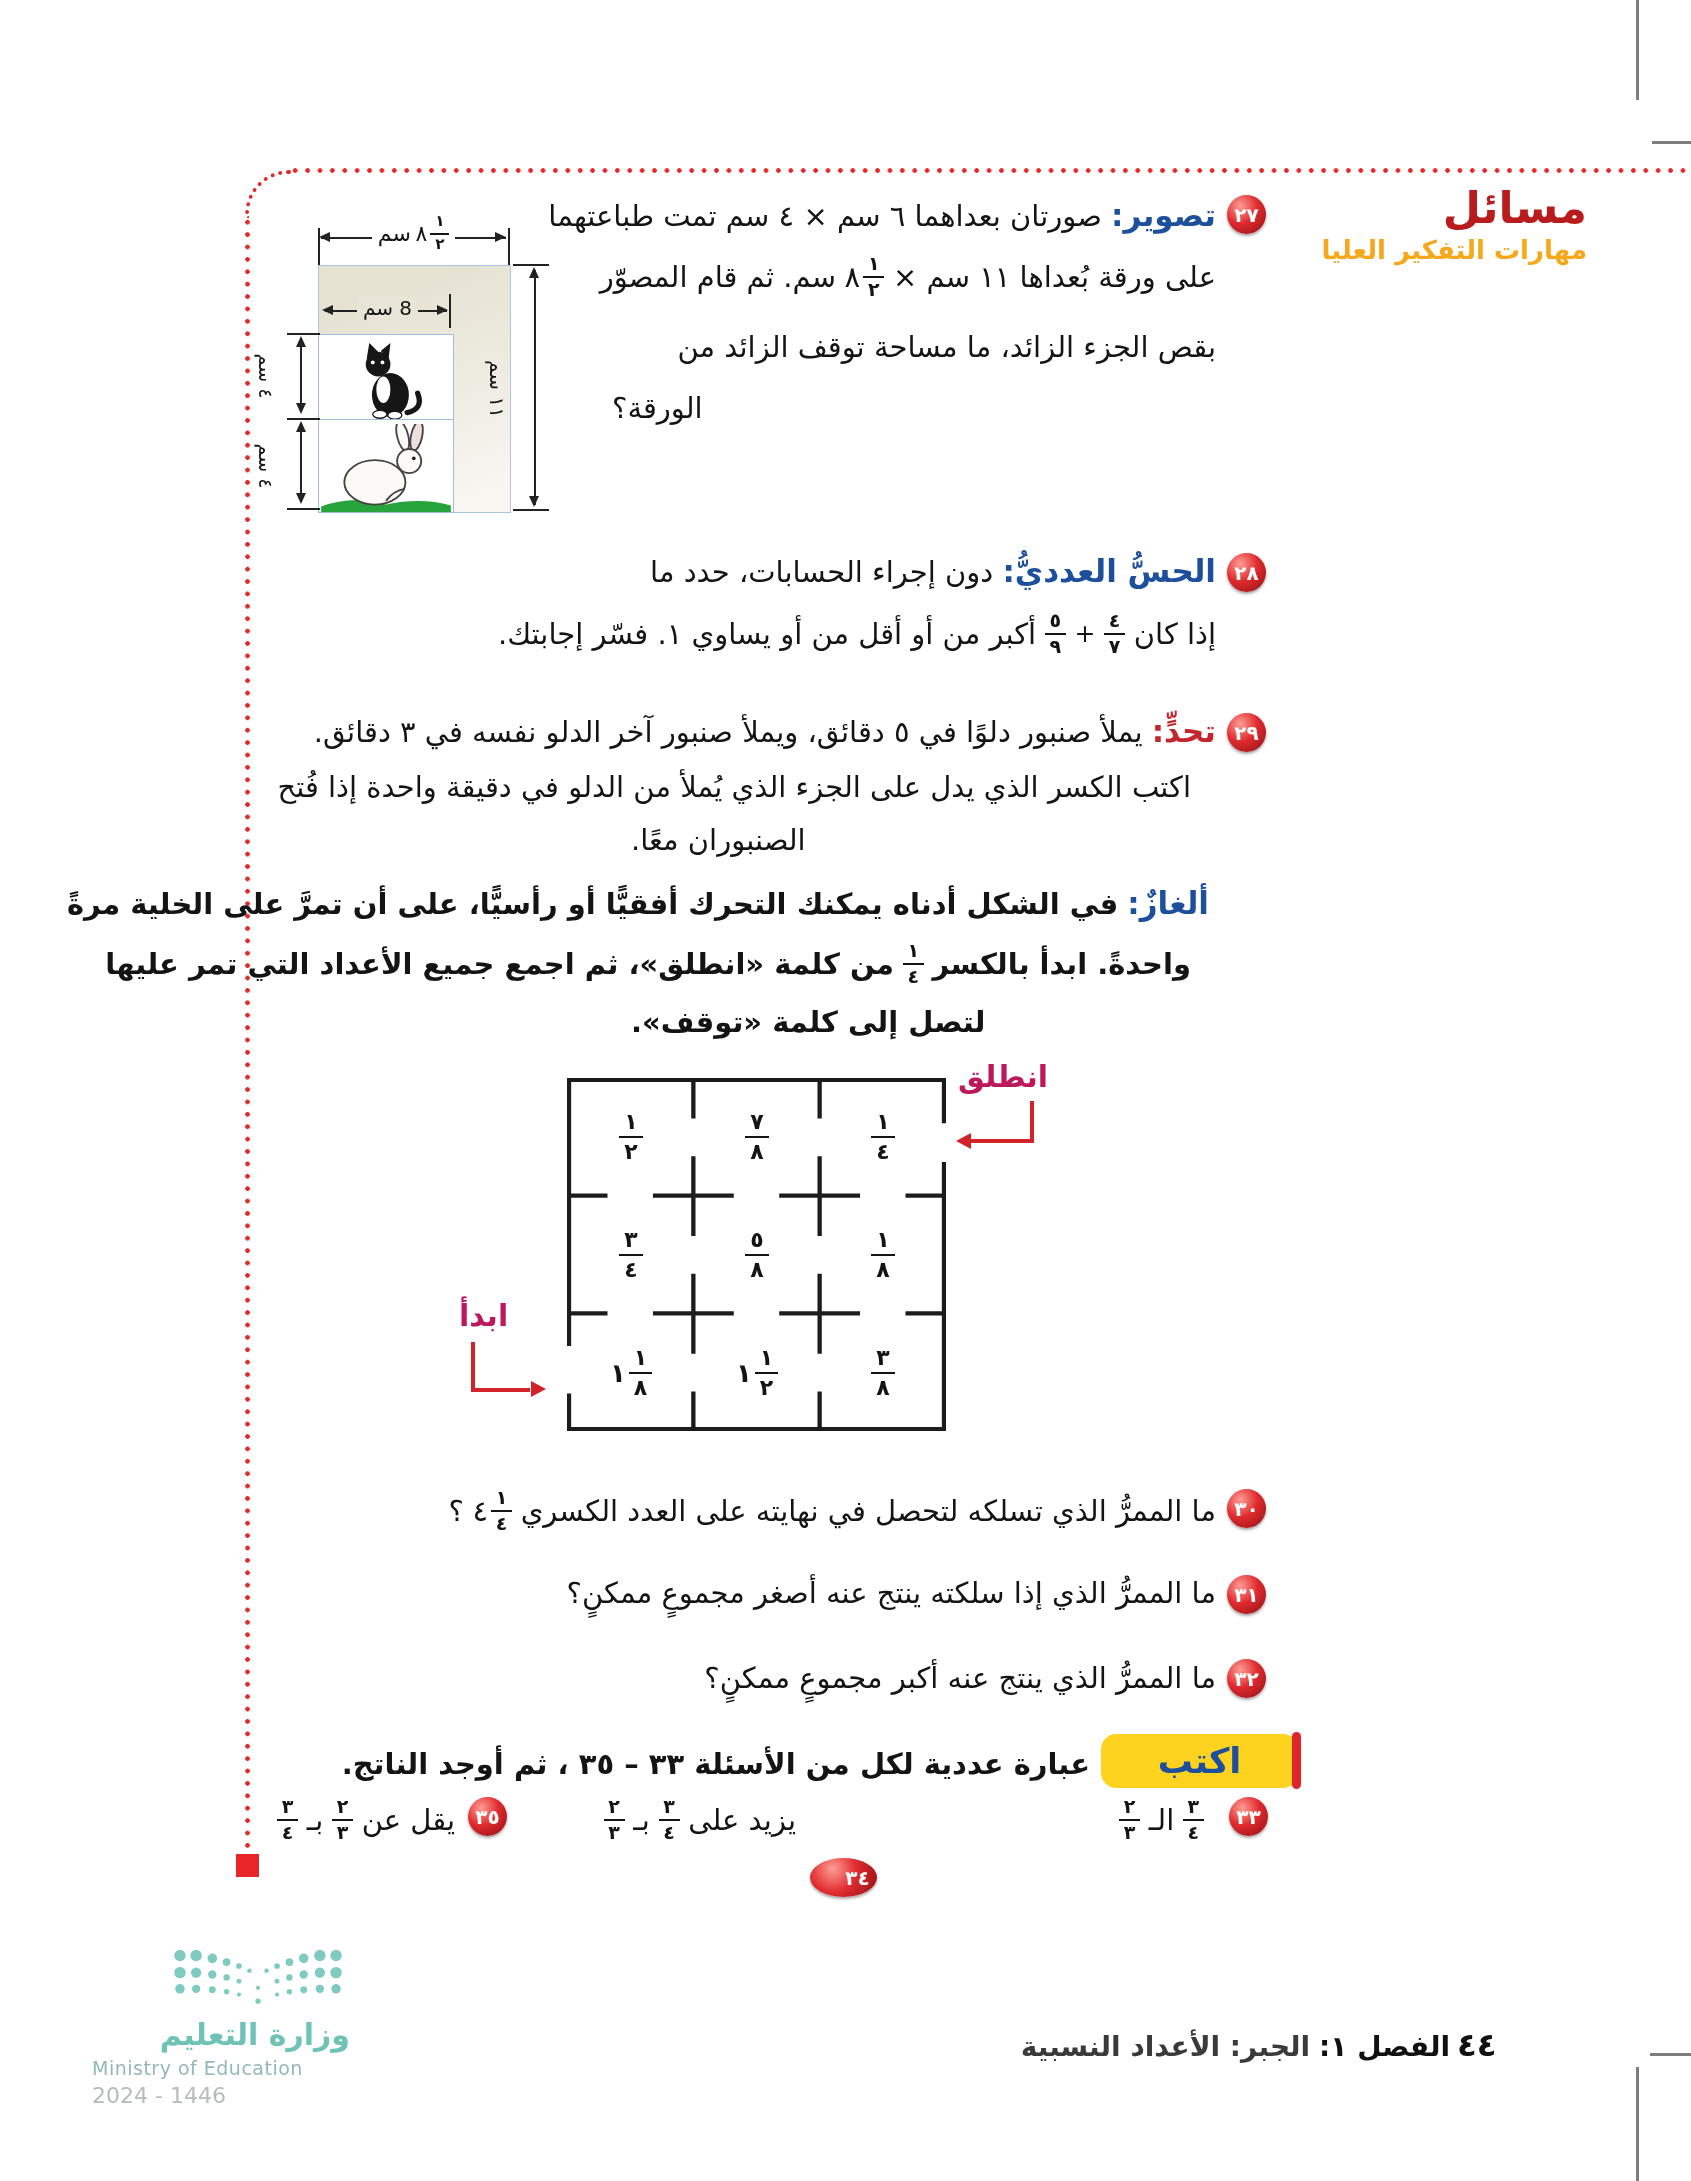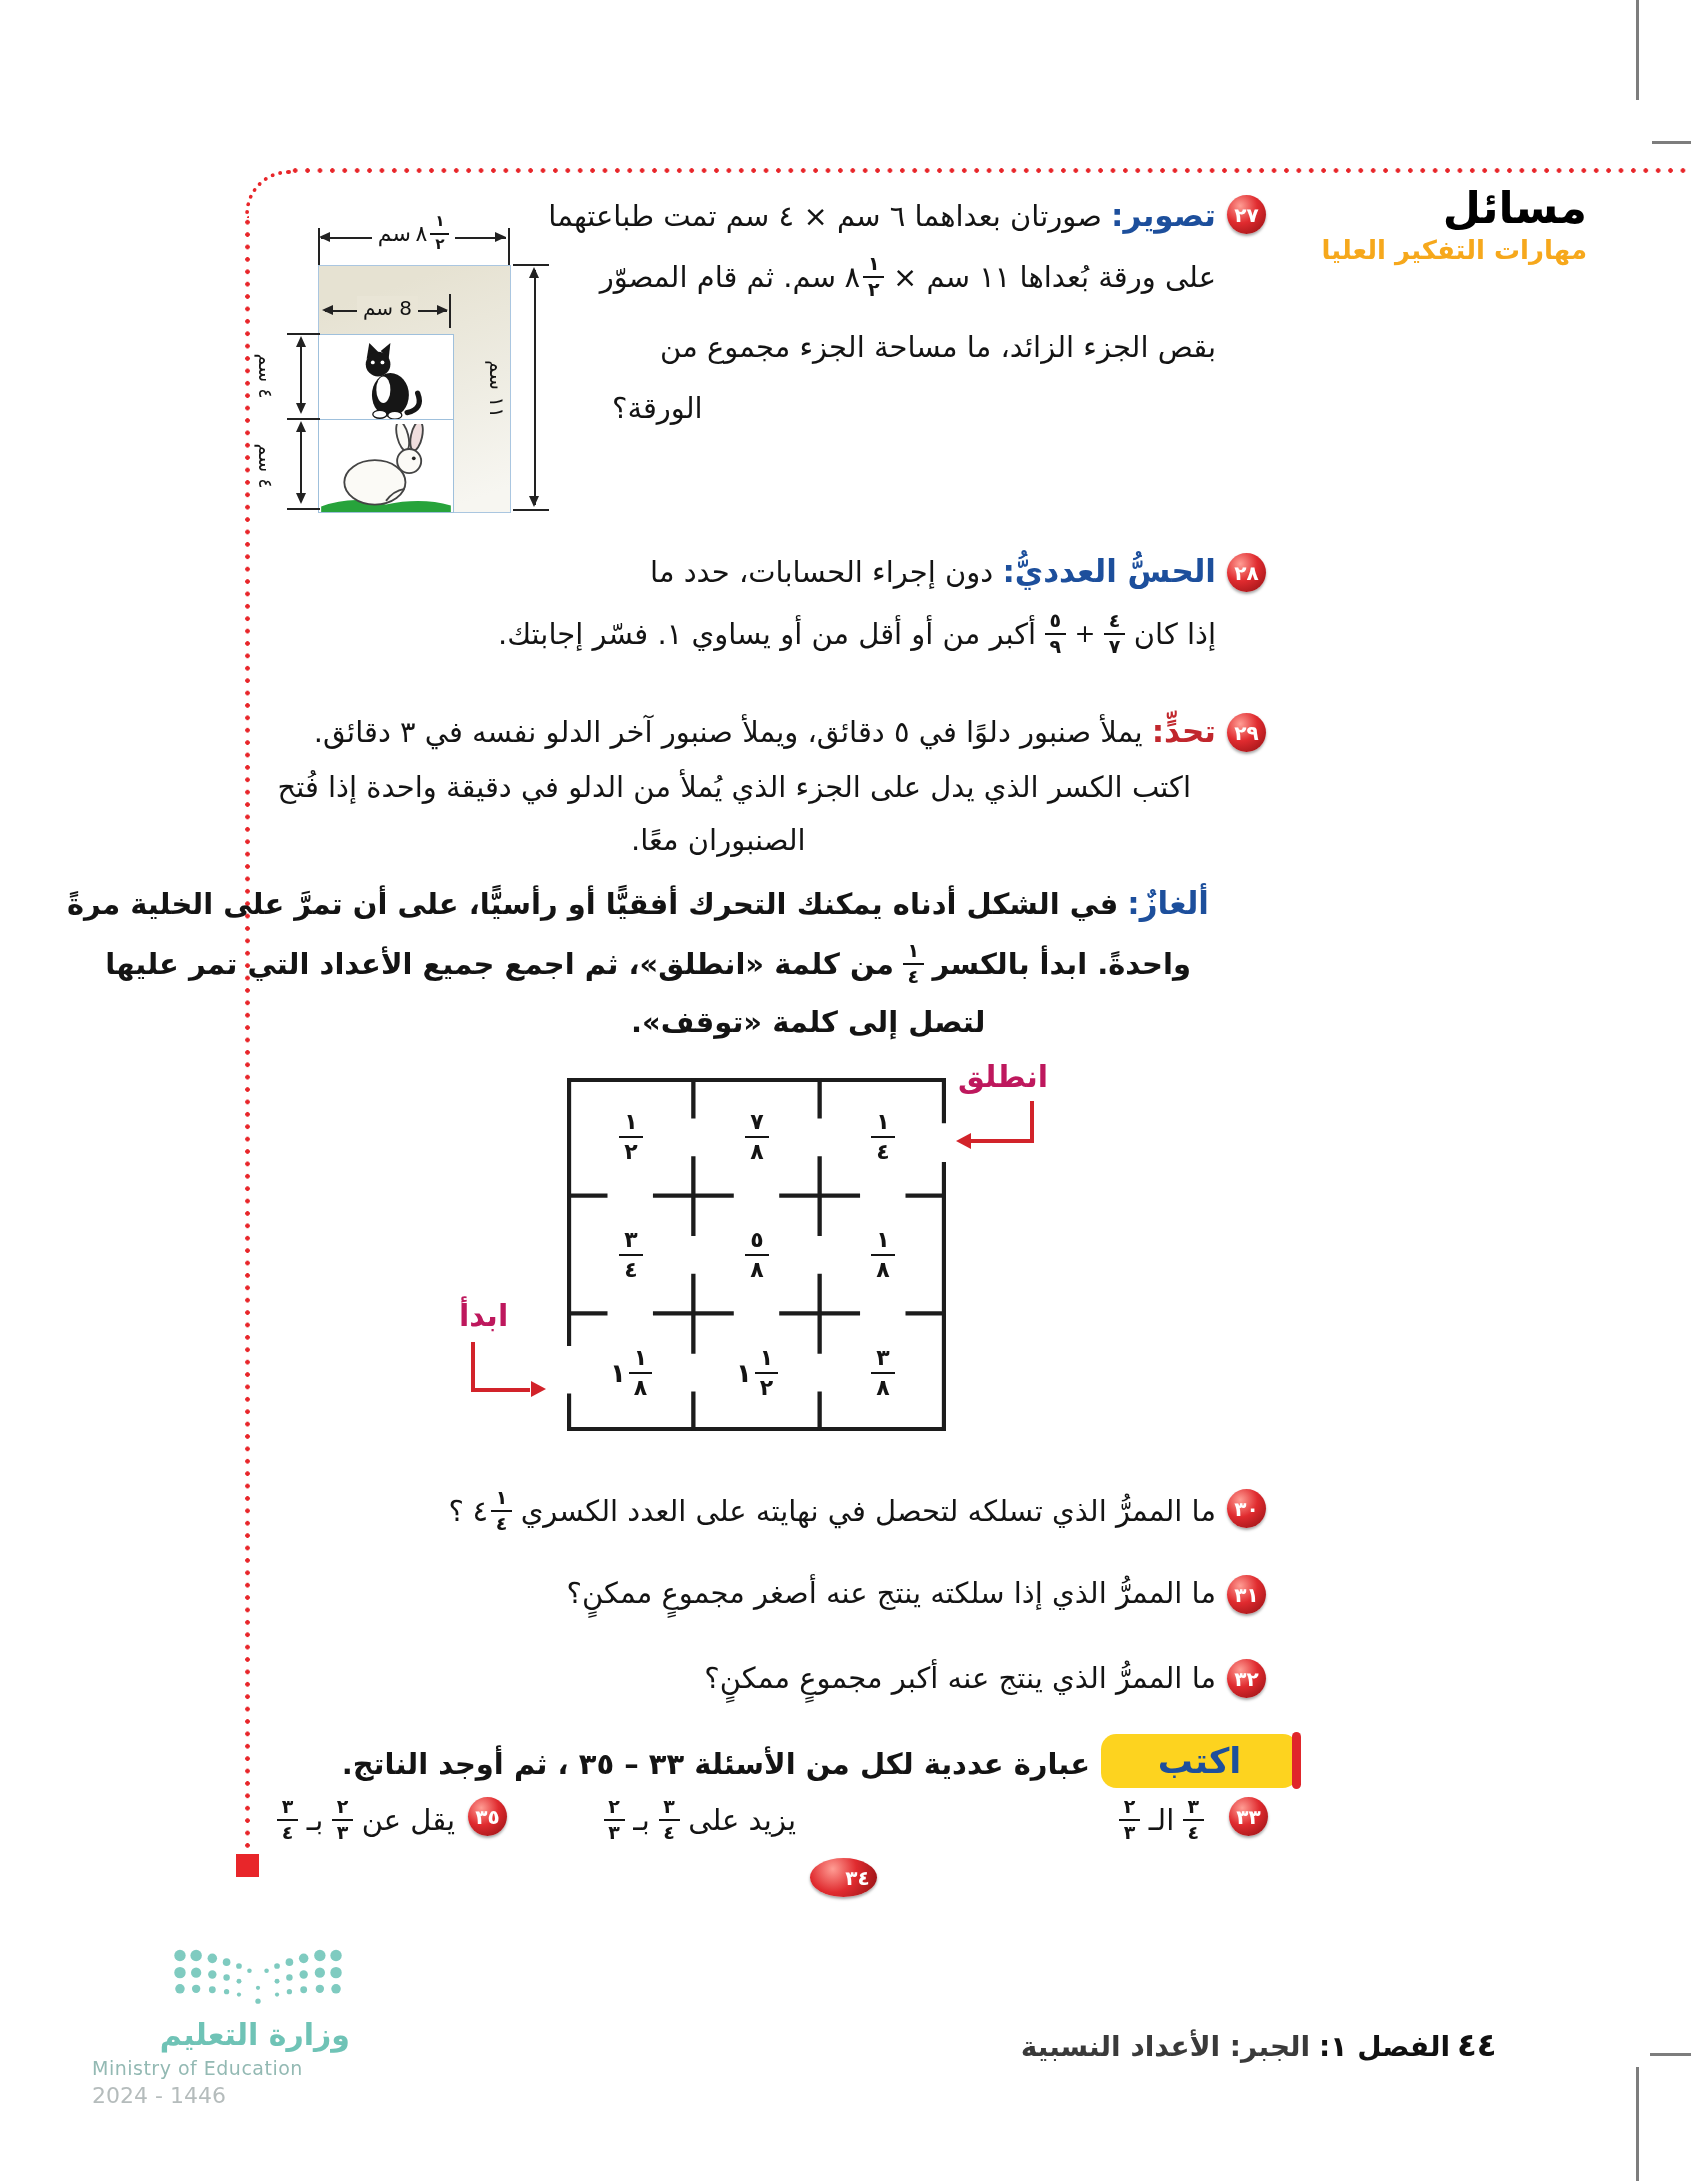--- a/index.html
+++ b/index.html
@@ -49,21 +49,21 @@
   <div class="abs crop" style="left:1652px;top:141px;width:40px;height:2.9px;"></div>
   <div class="abs crop" style="left:1650px;top:2053px;width:42px;height:2.9px;"></div>
   <div class="abs crop" style="left:1636px;top:2067px;width:2.9px;height:115px;"></div>
 
   <div class="abs dot-h" style="left:289px;top:168px;width:1403px;"></div>
   <div class="abs" style="left:245px;top:170px;width:44px;height:44px;border-left:4.8px dotted #e8262a;border-top:4.8px dotted #e8262a;border-top-left-radius:44px;"></div>
   <div class="abs dot-v" style="left:245px;top:216px;height:1638px;"></div>
   <div class="abs" style="left:236px;top:1854px;width:23px;height:23px;background:#e8262a;"></div>
 
   <div class="abs" style="right:105px;top:182px;text-align:right;">
-    <div style="color:#000000;font-weight:700;font-size:44px;line-height:52px;direction:rtl;">مسائل</div>
+    <div style="color:#b91c1c;font-weight:700;font-size:44px;line-height:52px;direction:rtl;">مسائل</div>
     <div style="color:#f6a81c;font-weight:700;font-size:26px;line-height:32.5px;direction:rtl;">مهارات التفكير العليا</div>
   </div>
 
   <div class="abs qnum" style="left:1227px;top:195px;">
       <span>٢٧</span>
     </div>
   <div class="abs ar" style="right:476px;top:193px;">
     <span class="kw-blue" style="font-size:31px;">تصوير:</span>
     <span>صورتان بعداهما ٦ سم × ٤ سم تمت طباعتهما</span>
   </div>
@@ -71,21 +71,21 @@
     <span>على ورقة بُعداها ١١ سم ×</span>
     <span class="mixed">
       <span>٨</span>
       <span class="frac">
         <span class="fnum">١</span>
         <span class="fden">٢</span>
       </span>
     </span>
     <span>سم. ثم قام المصوّر</span>
   </div>
-  <div class="abs ar" style="right:476px;top:325px;">بقص الجزء الزائد، ما مساحة الجزء مجموع من</div>
+  <div class="abs ar" style="right:476px;top:325px;">بقص الجزء الزائد، ما مساحة توقف الزائد من</div>
   <div class="abs ar" style="left:612px;top:386px;">الورقة؟</div>
 
   <div class="abs" style="left:220px;top:220px;width:356px;height:333px;">
 
     <div class="abs" style="left:98px;top:45px;width:191px;height:246px;border:1.4px solid #aac6e0;
                 background:linear-gradient(160deg,#e6e2d2 15%,#eeece2 55%,#f7f6f1 92%);"></div>
 
     <div class="abs" style="left:98px;top:114px;width:134px;height:85px;background:#fff;border:1.4px solid #9fc0dc;display:flex;align-items:flex-end;justify-content:center;">
       <svg width="88" height="80" viewBox="0 0 100 90">
         <path d="M74,82 Q93,78 86,60" stroke="#161616" stroke-width="6" fill="none" stroke-linecap="round"></path>

